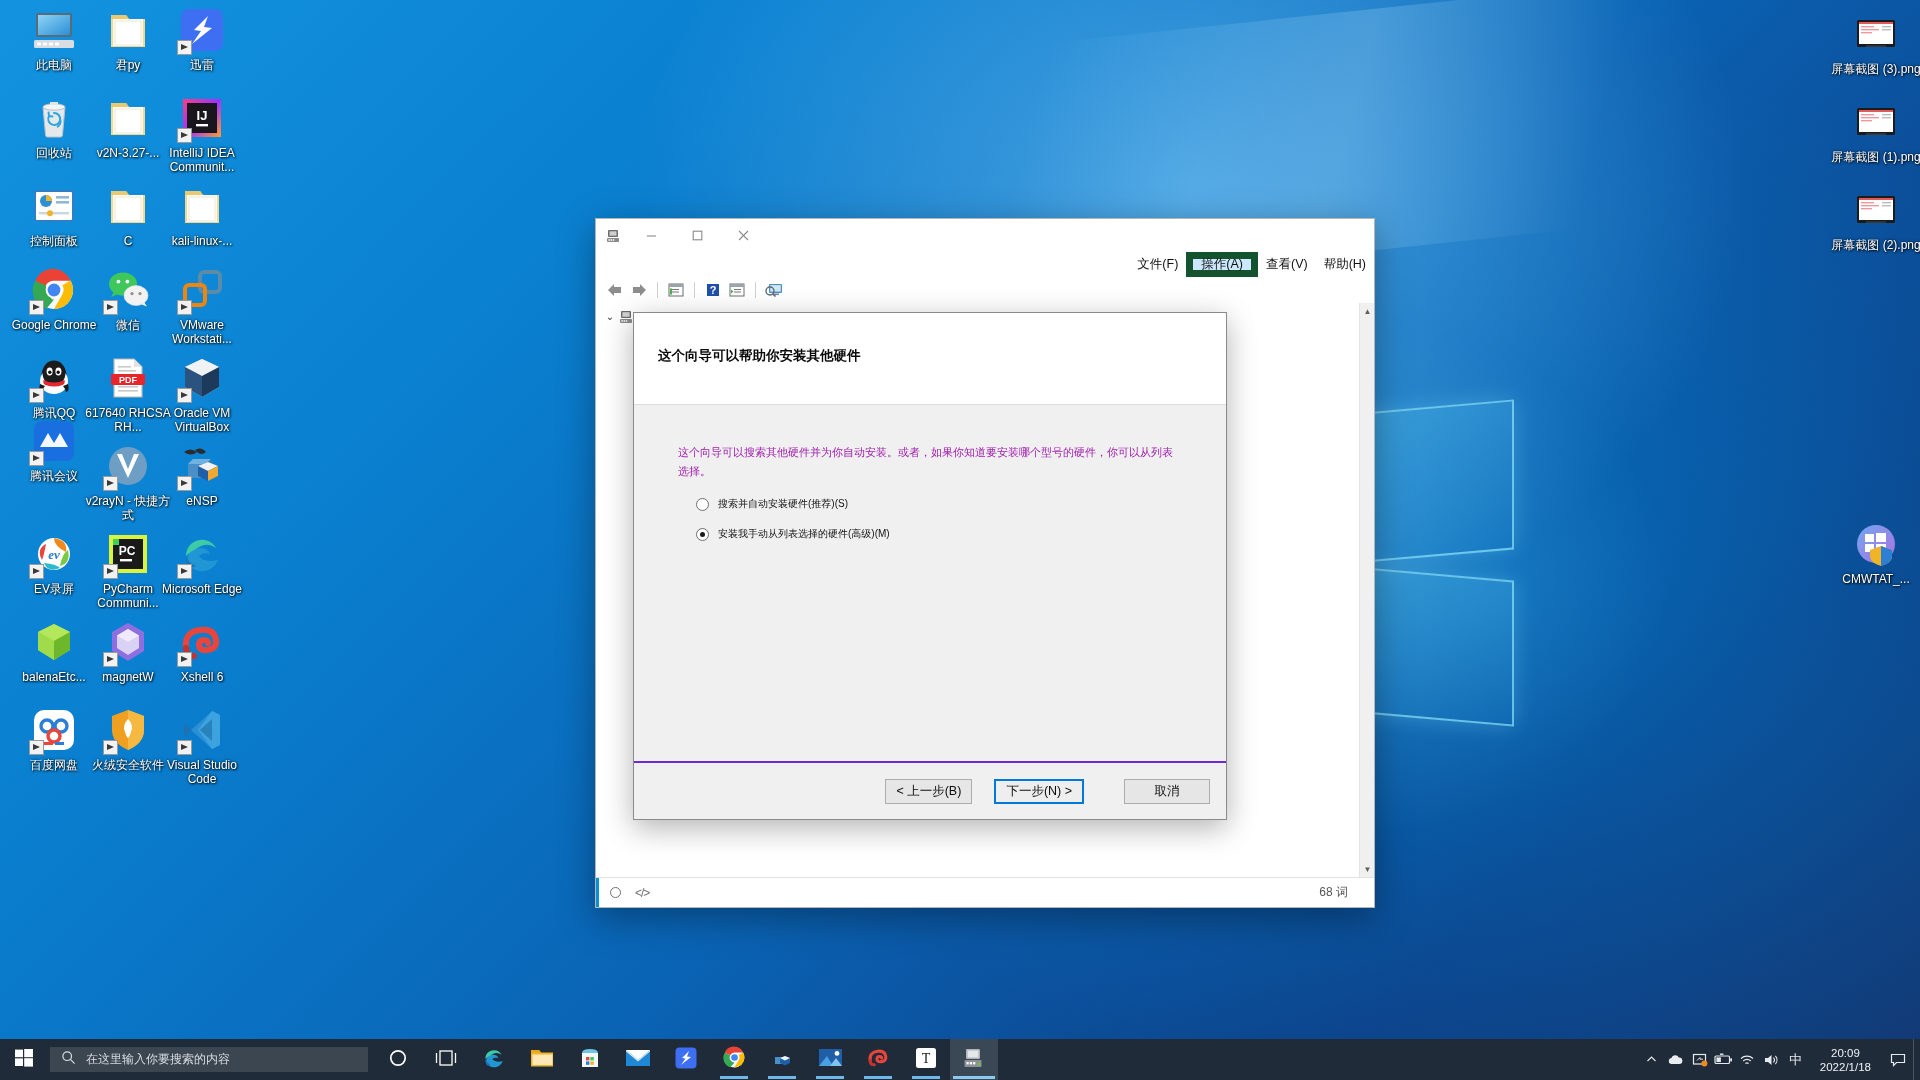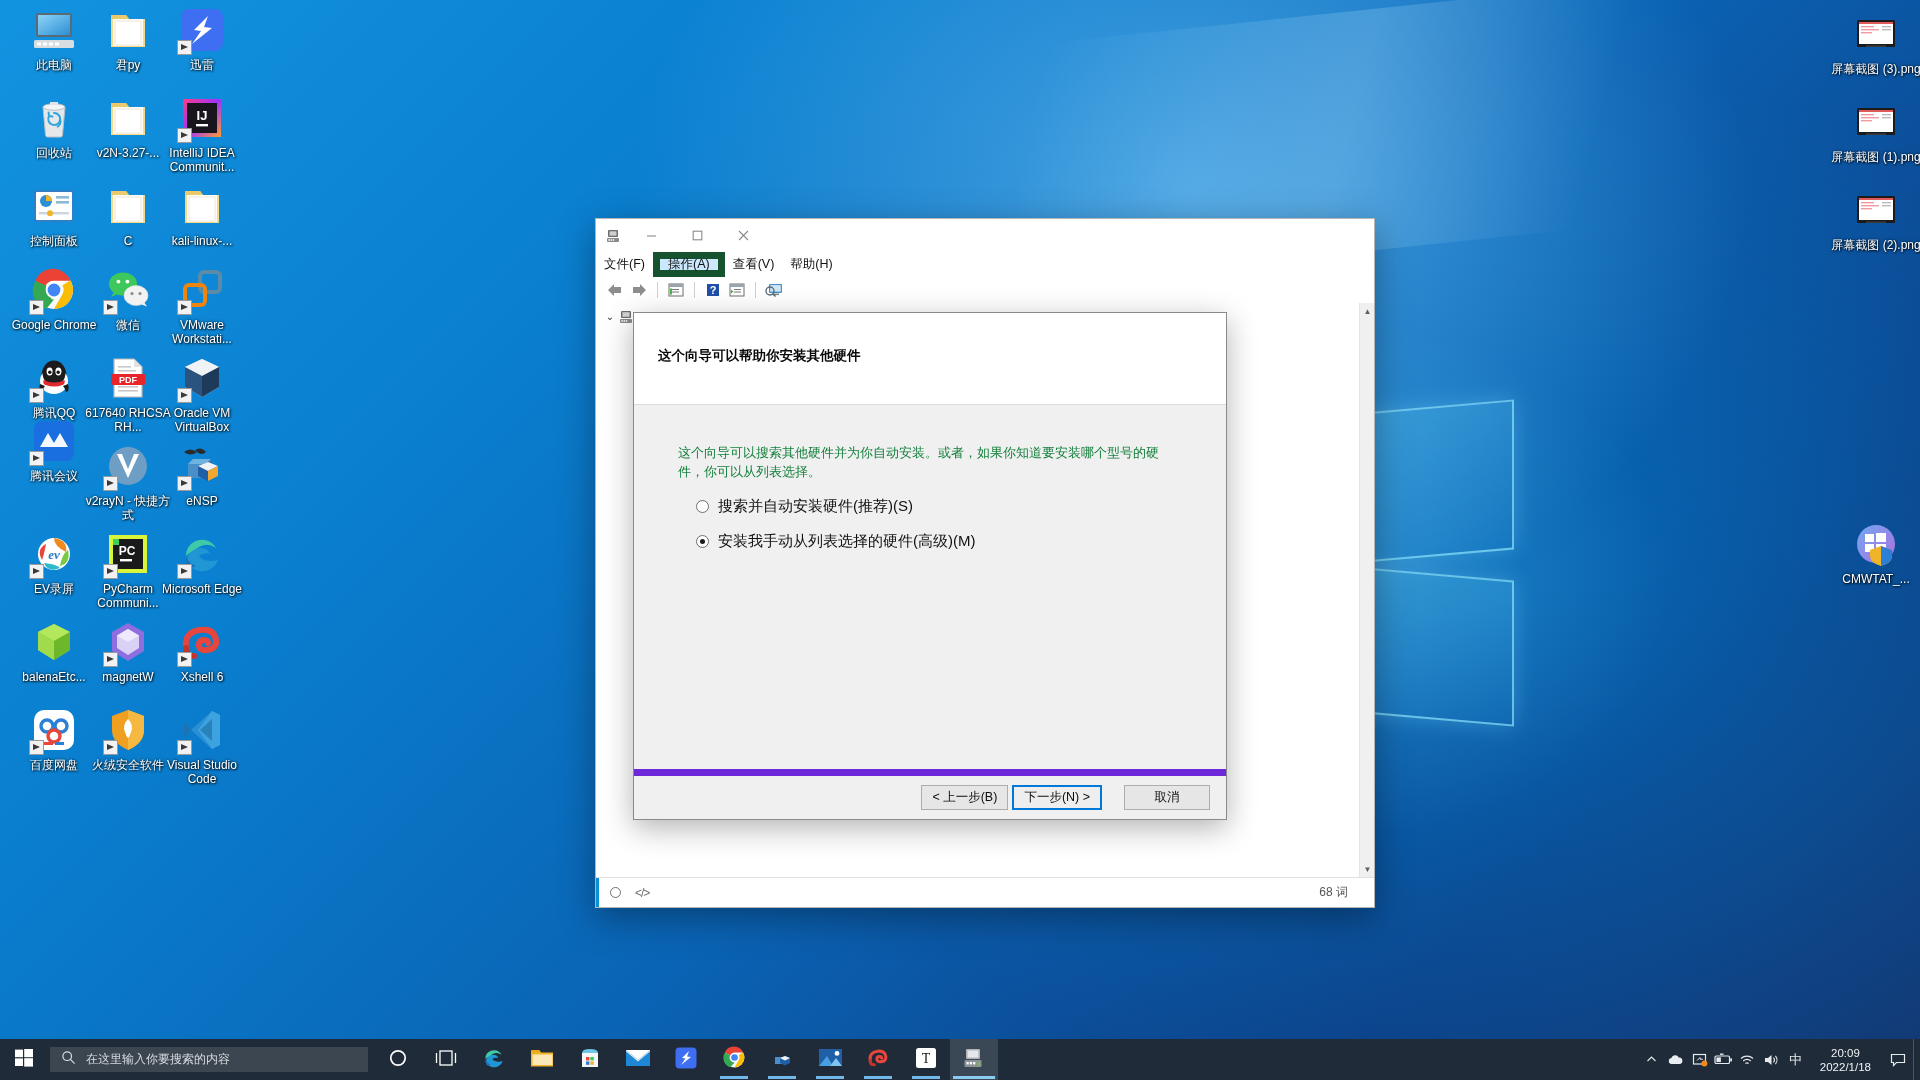--- a/index.html
+++ b/index.html
@@ -109,20 +109,21 @@
     width: 46px; height: 32px;
     display: flex; align-items: center; justify-content: center;
     color: #7b7b7b;
   }
   #dm-menubar {
     height: 25px;
     display: flex;
     align-items: stretch;
     background: #ffffff;
     flex: none;
+    justify-content: flex-end;
   }
   .menu-item {
     font-size: 12.5px;
     color: #111;
     padding: 0 8px;
     display: flex; align-items: center;
     white-space: nowrap;
   }
   .menu-item.active {
     background: #cce8ff;
@@ -230,60 +231,60 @@
     font-size: 13.5px; font-weight: bold; color: #0b0b0b;
     margin-top: 20px;
   }
   #wz-content {
     flex: 1;
     background: #f0f0f0;
     padding: 38px 44px 0 44px;
     position: relative;
   }
   .wz-para {
-    font-size: 13px; color: #15803d;
+    font-size: 11px; color: #a21caf;
     line-height: 19px;
     max-width: 500px;
   }
   #wz-question {
     font-size: 12.5px; color: #111;
     margin-top: 42px;
   }
   .wz-radio-row {
     display: flex; align-items: center;
     margin-top: 16px;
     margin-left: 18px;
-    font-size: 15px; color: #111;
+    font-size: 10px; color: #111;
   }
   .radio {
     width: 13px; height: 13px;
     border-radius: 50%;
     border: 1px solid #6f6f6f;
     background: #ffffff;
     margin-right: 9px;
     position: relative;
     flex: none;
   }
   .radio.checked::after {
     content: "";
     position: absolute;
     left: 3px; top: 3px;
     width: 5px; height: 5px;
     border-radius: 50%;
     background: #1a1a1a;
   }
   #wz-footer {
     flex: none;
-    height: 50px;
-    border-top: 7px solid #6d28d9;
+    height: 58px;
+    border-top: 2px solid #6d28d9;
     background: #f0f0f0;
     display: flex;
     align-items: center;
     justify-content: flex-end;
-    gap: 4px;
+    gap: 22px;
     padding-right: 16px;
   }
   .wz-btn {
     min-width: 86px;
     height: 25px;
     font-size: 12.5px;
     color: #0b0b0b;
     background: #e6e6e6;
     border: 1px solid #adadad;
     display: flex; align-items: center; justify-content: center;

